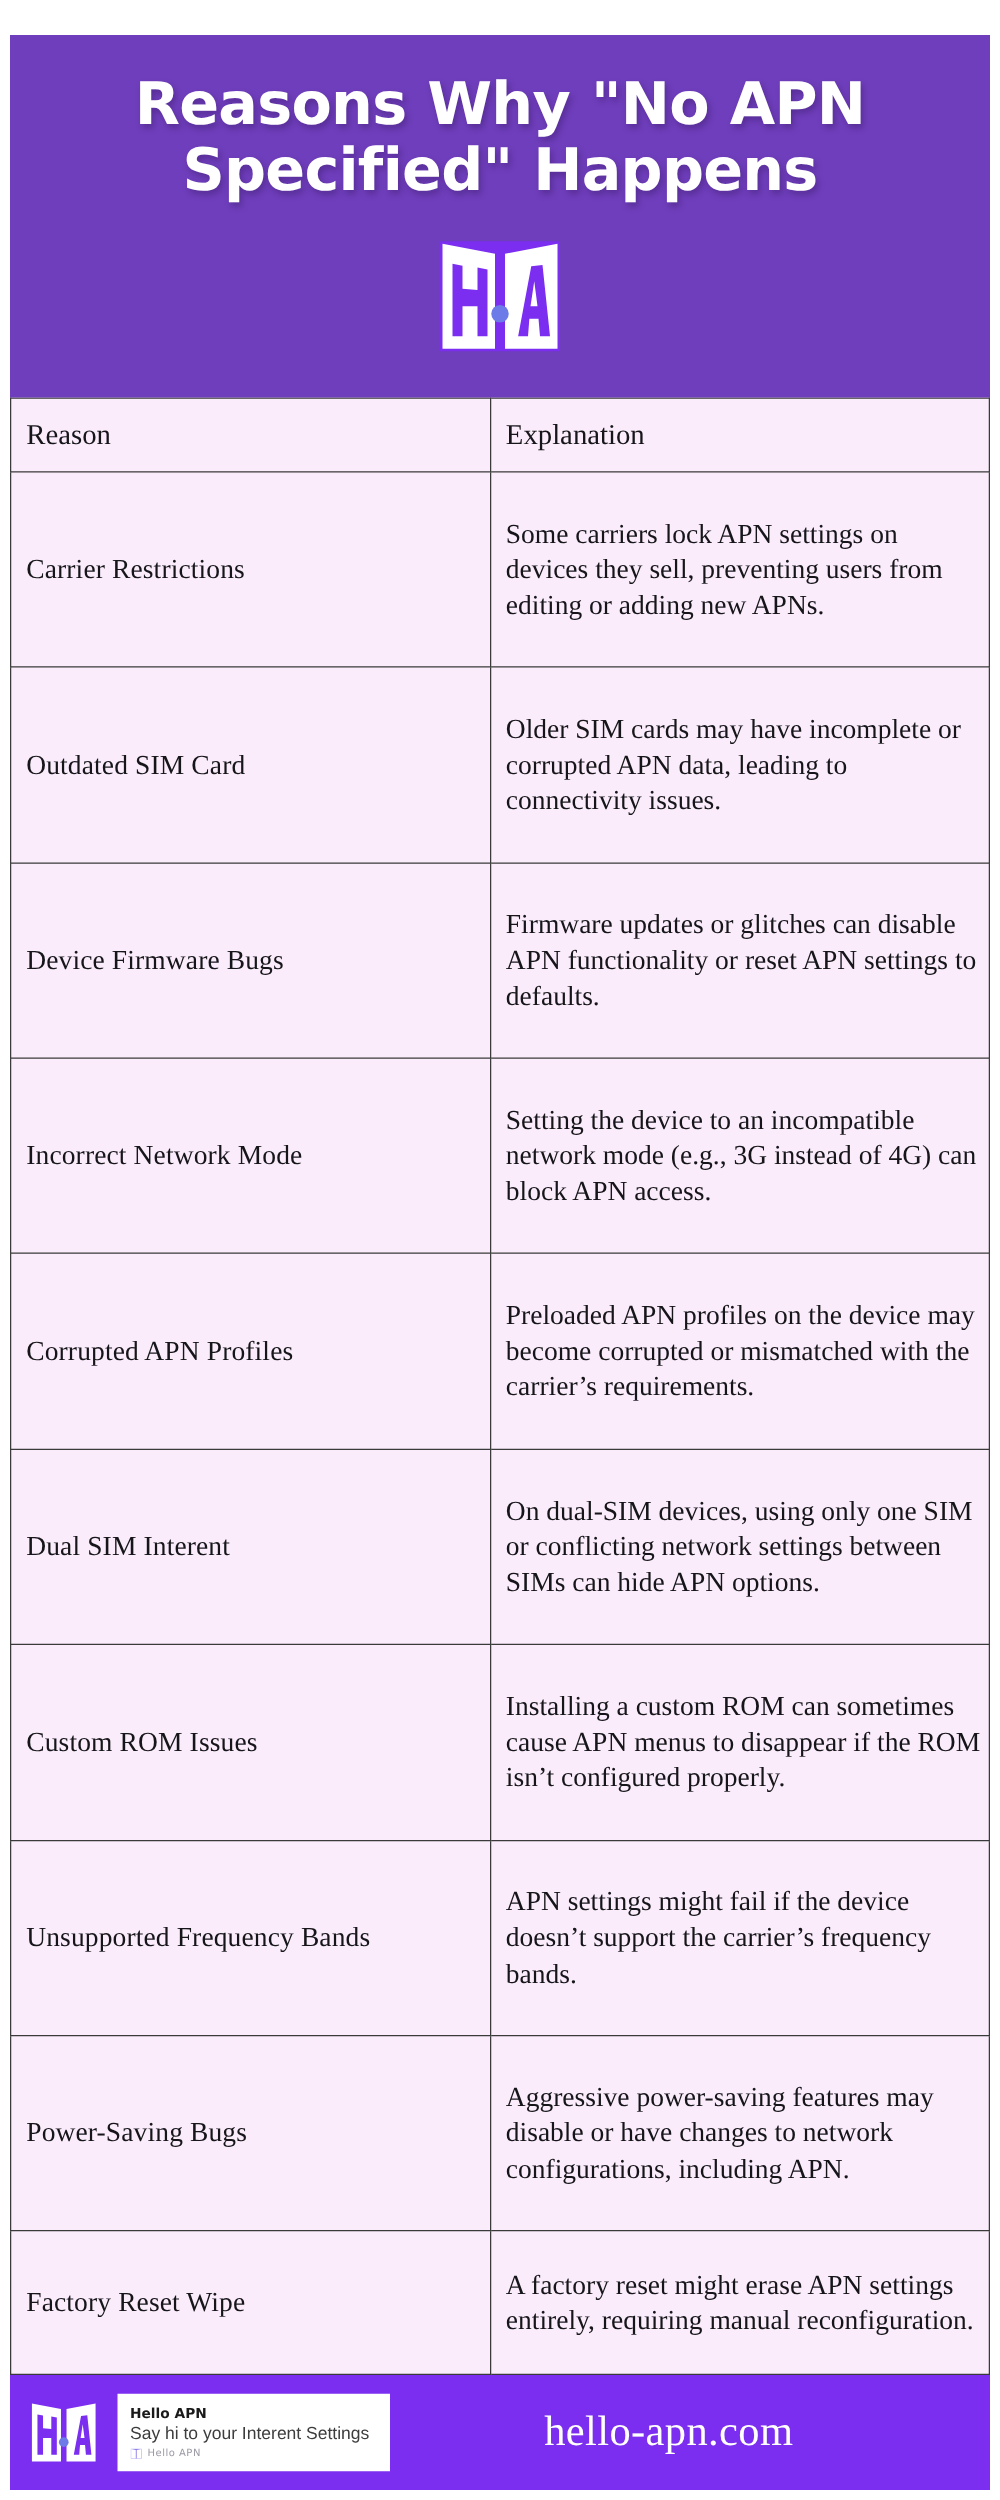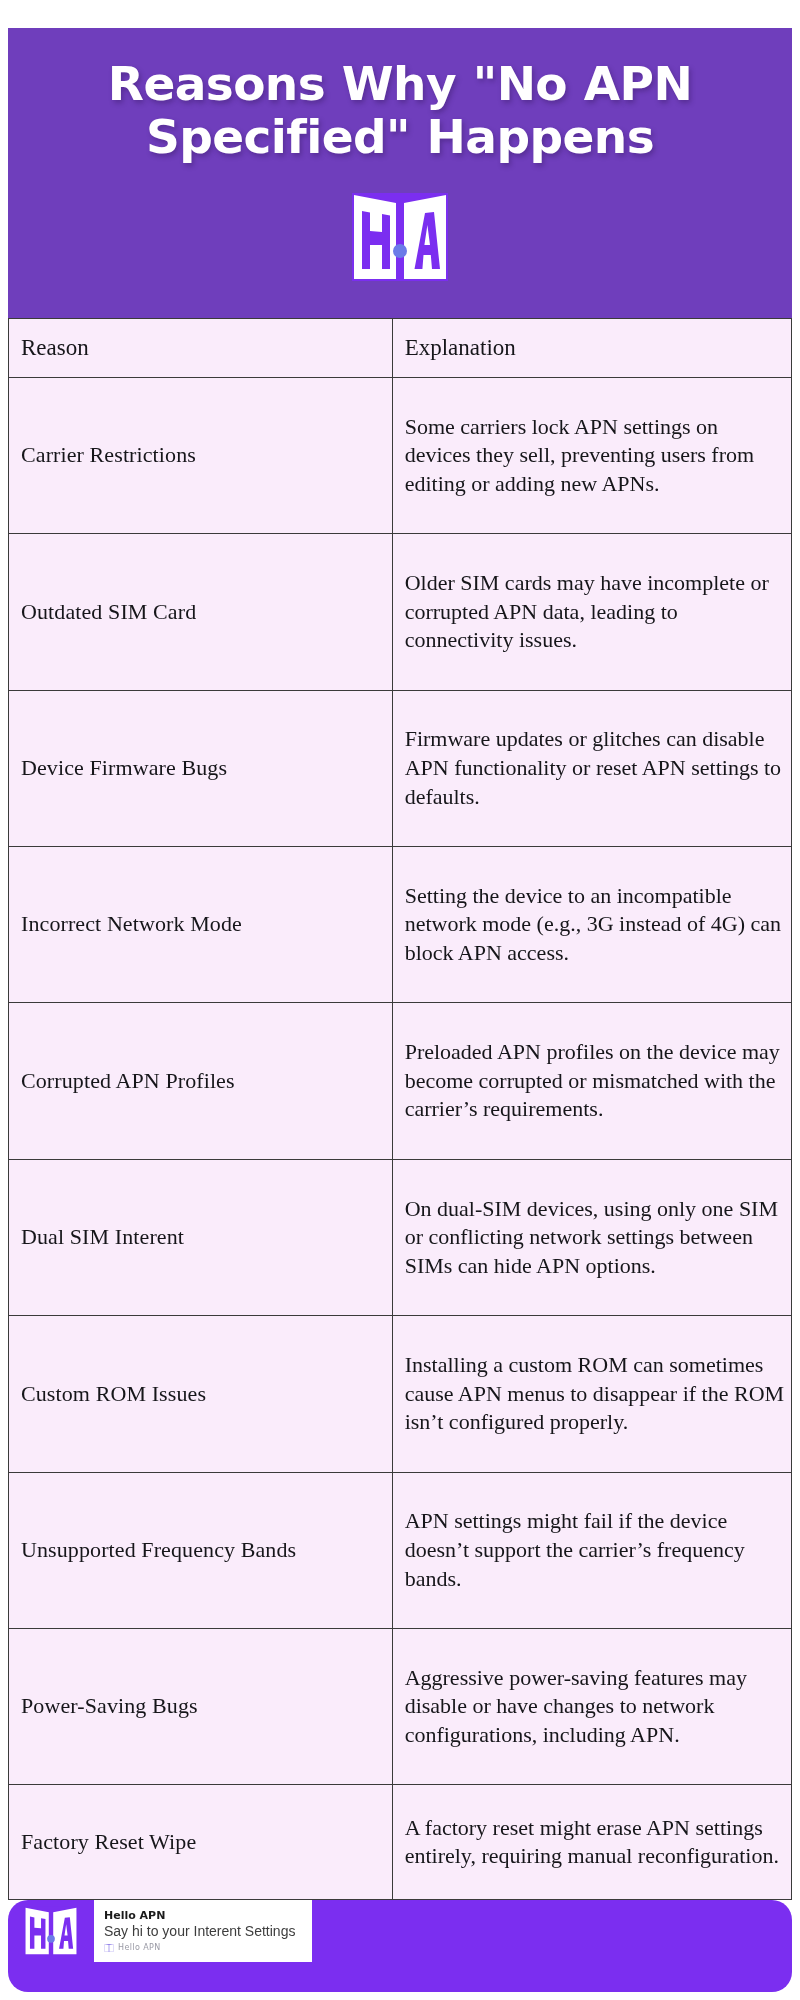--- a/index.html
+++ b/index.html
@@ -111,25 +111,24 @@
     padding-right: 4px;
   }
 
   
   .footer {
     flex: 0 0 auto;
     height: 92px;
     background: #7B2EF0;
     margin: 0 8px 8px 8px;
     display: flex;
-    align-items: flex-start;
+    align-items: center;
     padding: 0 22px 0 12px;
     box-sizing: border-box;
     gap: 18px;
-    border-radius: 20px;
   }
   .footer-logo {
     width: 62px;
     height: 62px;
     flex: 0 0 62px;
   }
   .footer-card {
     background: #ffffff;
     height: 62px;
     width: 218px;
@@ -279,15 +278,16 @@
       <div class="fc-badge">
         <svg class="fc-badge-mark" viewBox="0 0 112 96">
           <rect x="8" y="4" width="96" height="88" fill="#8b7ae8"></rect>
           <path d="M10 6 L52 14 L52 90 L10 90 Z" fill="#ffffff"></path>
           <path d="M60 14 L102 6 L102 90 L60 90 Z" fill="#ffffff"></path>
         </svg>
         <span class="fc-badge-text">Hello  APN</span>
       </div>
     </div>
 
+    <div class="footer-url">hello-apn.com</div>
   </div>
 
 </div>
 
 </body></html>

